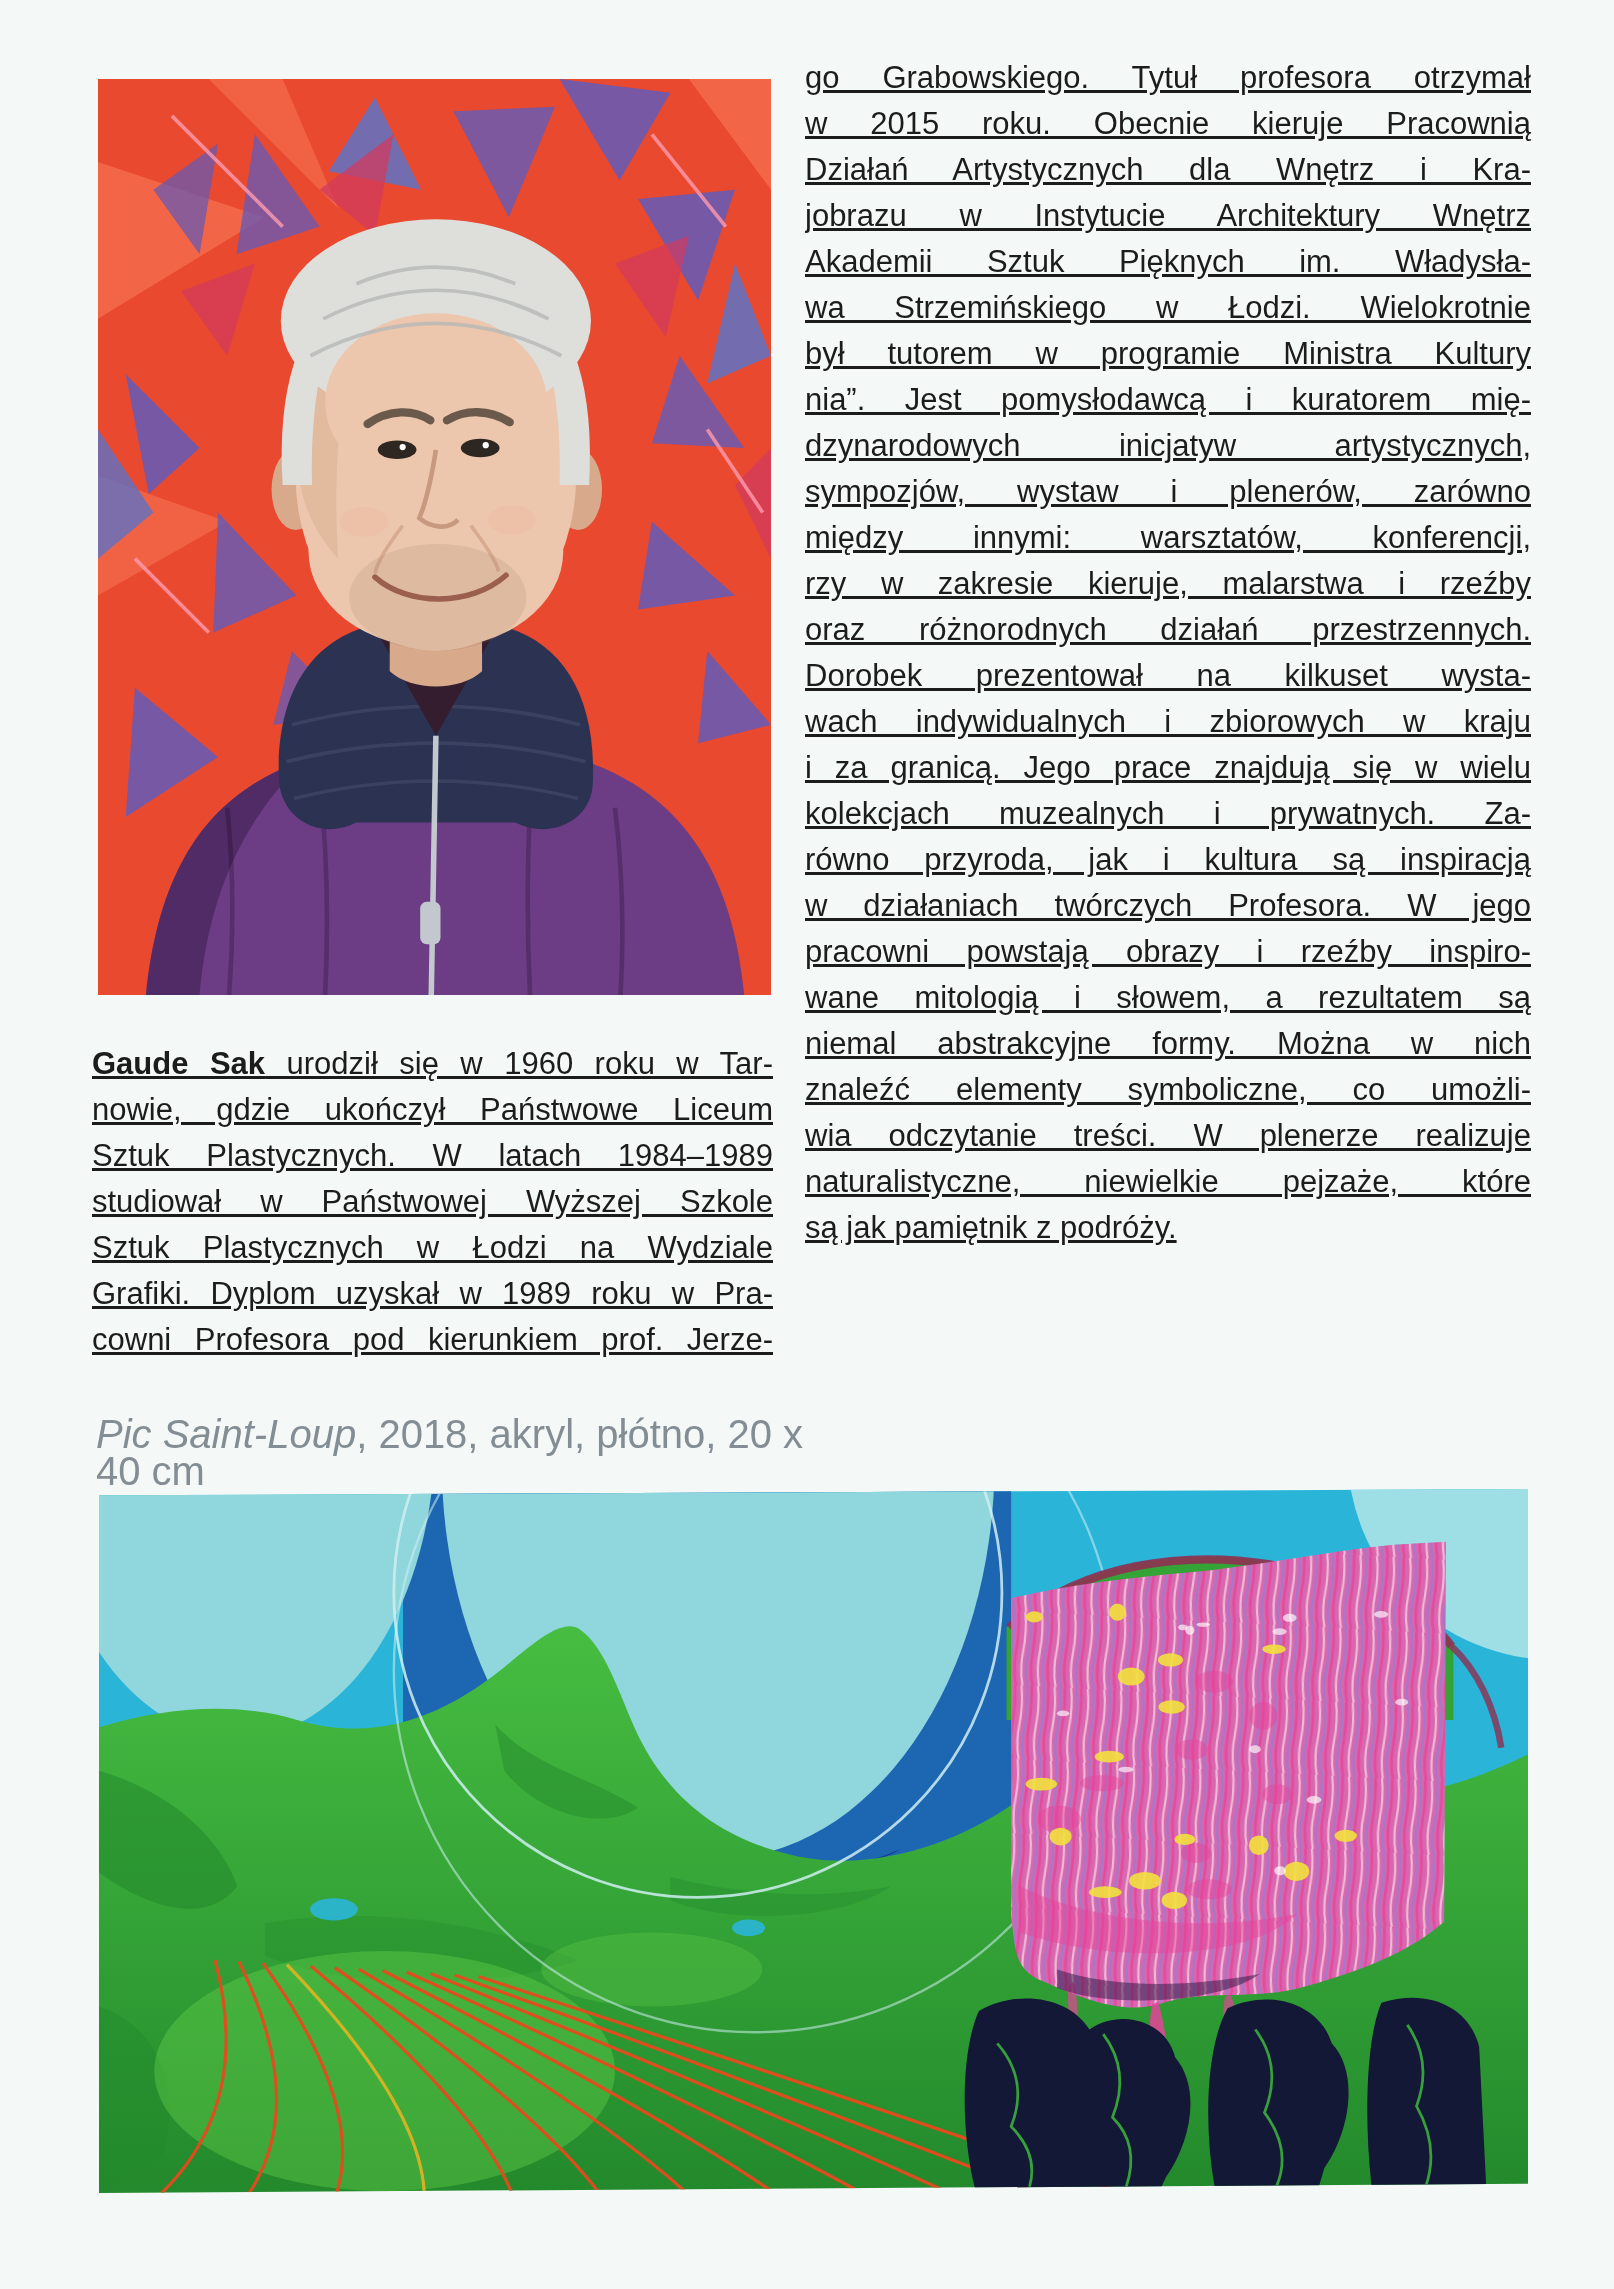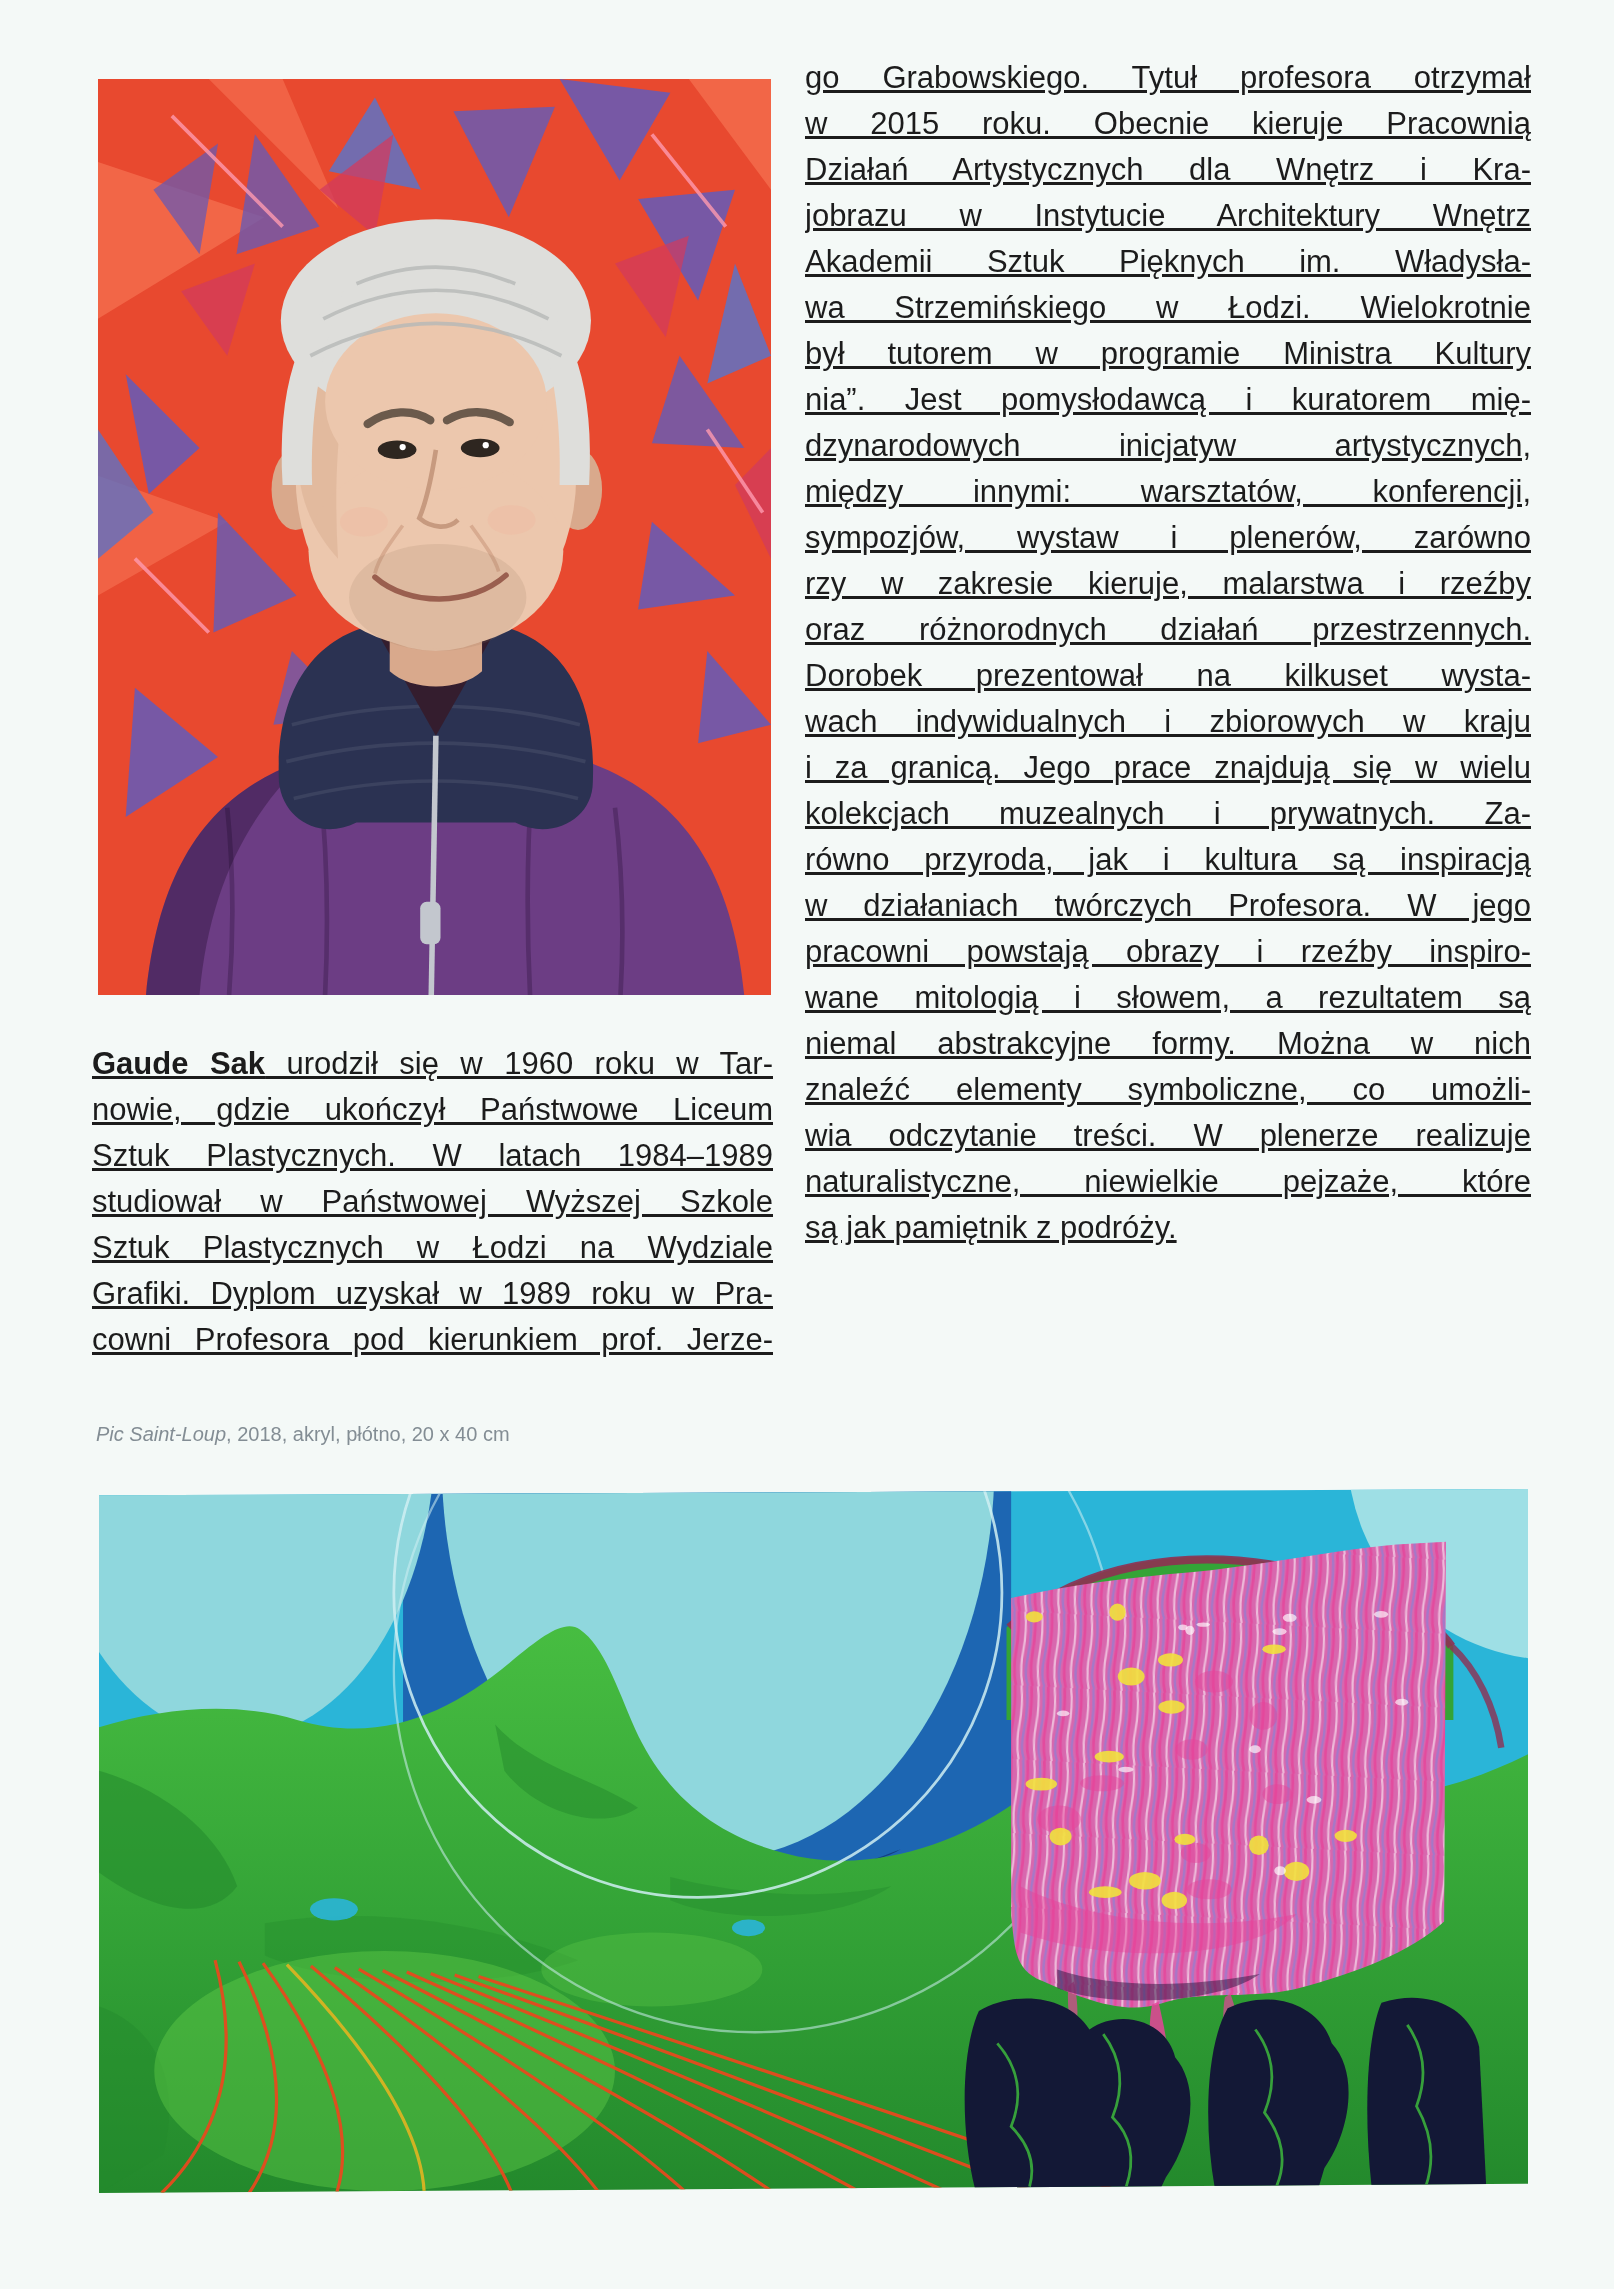--- a/index.html
+++ b/index.html
@@ -20,21 +20,21 @@
   .col-left{left:92px;top:1041px;width:681px;}
   .col-right{left:805px;top:55px;width:726px;}
   .tline{
     text-align:justify;text-align-last:justify;
     white-space:nowrap;overflow:hidden;height:46px;
   }
   .tline.nojust{text-align-last:left;}
   .tline b{font-weight:bold;}
   .caption{
     position:absolute;left:96px;top:1416px;width:757px;
-    font-size:20px;line-height:37px;color:var(--caption-gray,#838d94);
+    font-size:40px;line-height:37px;color:var(--caption-gray,#838d94);
   }
   .caption .it{font-style:italic;}
 </style>
 </head>
 <body>
 
 <div class="page">
 
   <div class="photo">
     <svg viewBox="0 0 729 993" preserveAspectRatio="none">
@@ -109,22 +109,22 @@
   <div class="col col-right" id="col-right">
       <div class="tline">go Grabowskiego. Tytuł profesora otrzymał</div>
       <div class="tline">w 2015 roku. Obecnie kieruje Pracownią</div>
       <div class="tline">Działań Artystycznych dla Wnętrz i Kra-</div>
       <div class="tline">jobrazu w Instytucie Architektury Wnętrz</div>
       <div class="tline">Akademii Sztuk Pięknych im. Władysła-</div>
       <div class="tline">wa Strzemińskiego w Łodzi. Wielokrotnie</div>
       <div class="tline">był tutorem w programie Ministra Kultury</div>
       <div class="tline">nia”. Jest pomysłodawcą i kuratorem mię-</div>
       <div class="tline">dzynarodowych inicjatyw artystycznych,</div>
+      <div class="tline">sympozjów, wystaw i plenerów, zarówno</div>
       <div class="tline">między innymi: warsztatów, konferencji,</div>
-      <div class="tline">sympozjów, wystaw i plenerów, zarówno</div>
       <div class="tline">rzy w zakresie kieruje, malarstwa i rzeźby</div>
       <div class="tline">oraz różnorodnych działań przestrzennych.</div>
       <div class="tline">Dorobek prezentował na kilkuset wysta-</div>
       <div class="tline">wach indywidualnych i zbiorowych w kraju</div>
       <div class="tline">i za granicą. Jego prace znajdują się w wielu</div>
       <div class="tline">kolekcjach muzealnych i prywatnych. Za-</div>
       <div class="tline">równo przyroda, jak i kultura są inspiracją</div>
       <div class="tline">w działaniach twórczych Profesora. W jego</div>
       <div class="tline">pracowni powstają obrazy i rzeźby inspiro-</div>
       <div class="tline">wane mitologią i słowem, a rezultatem są</div>

